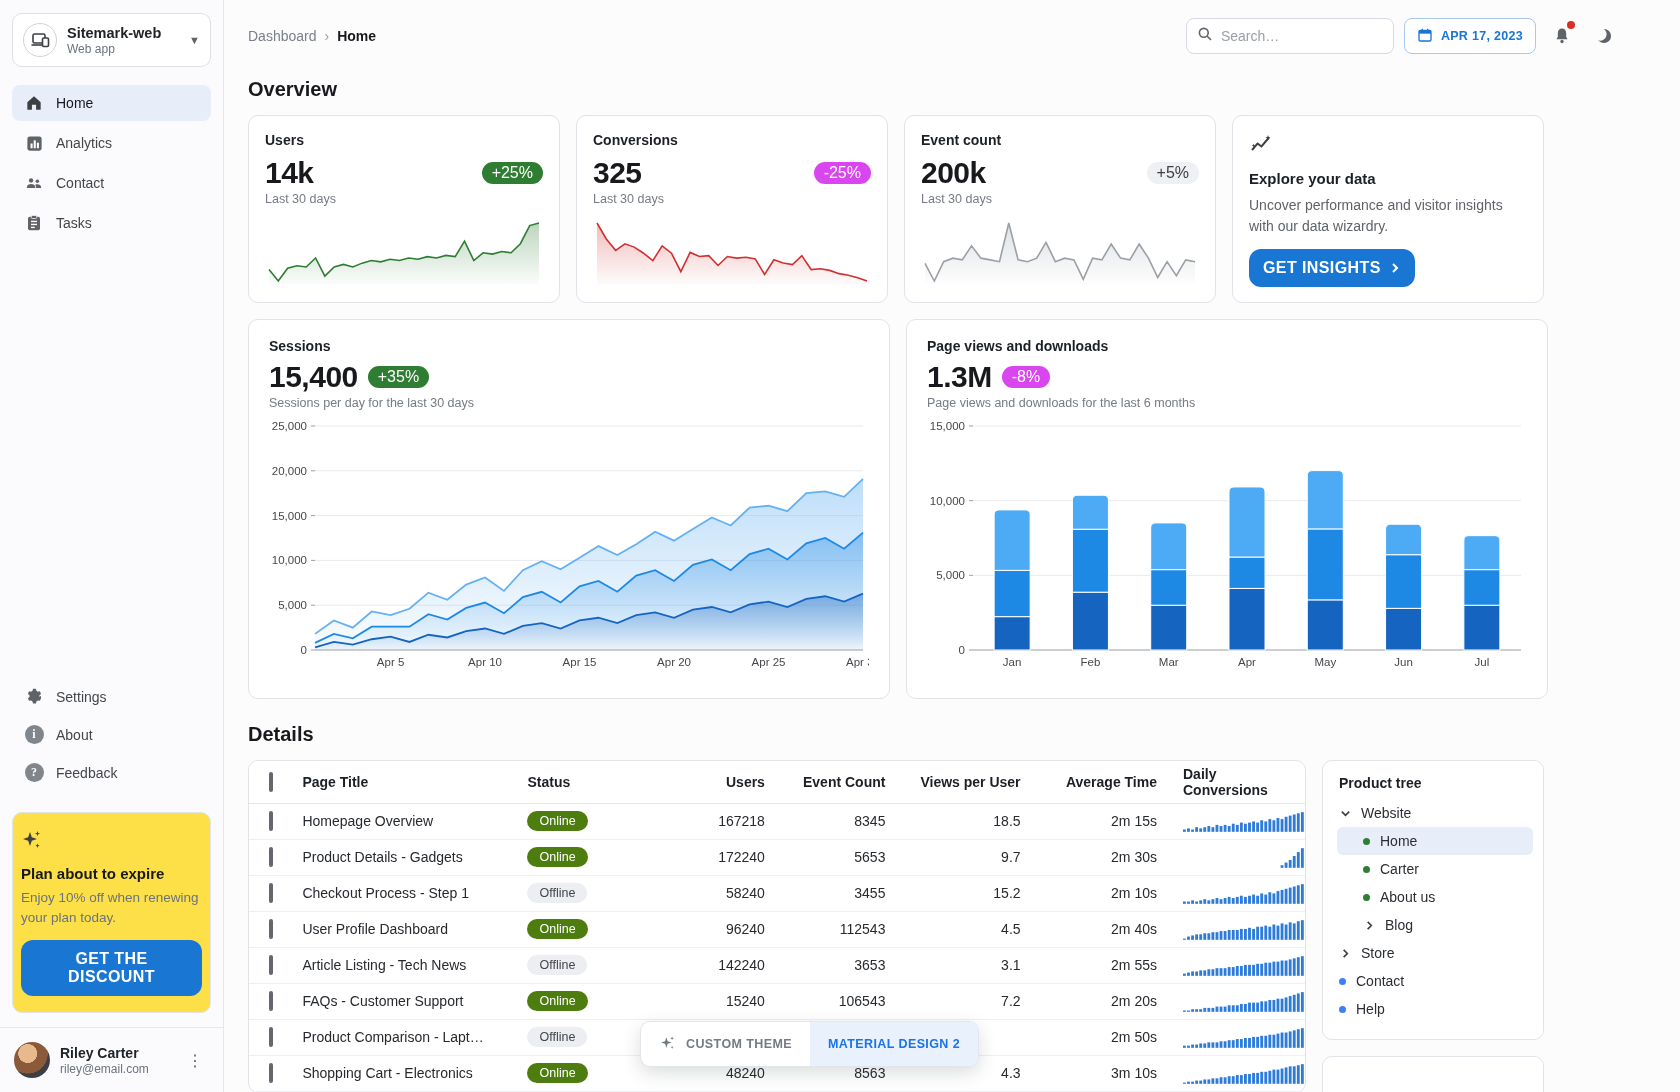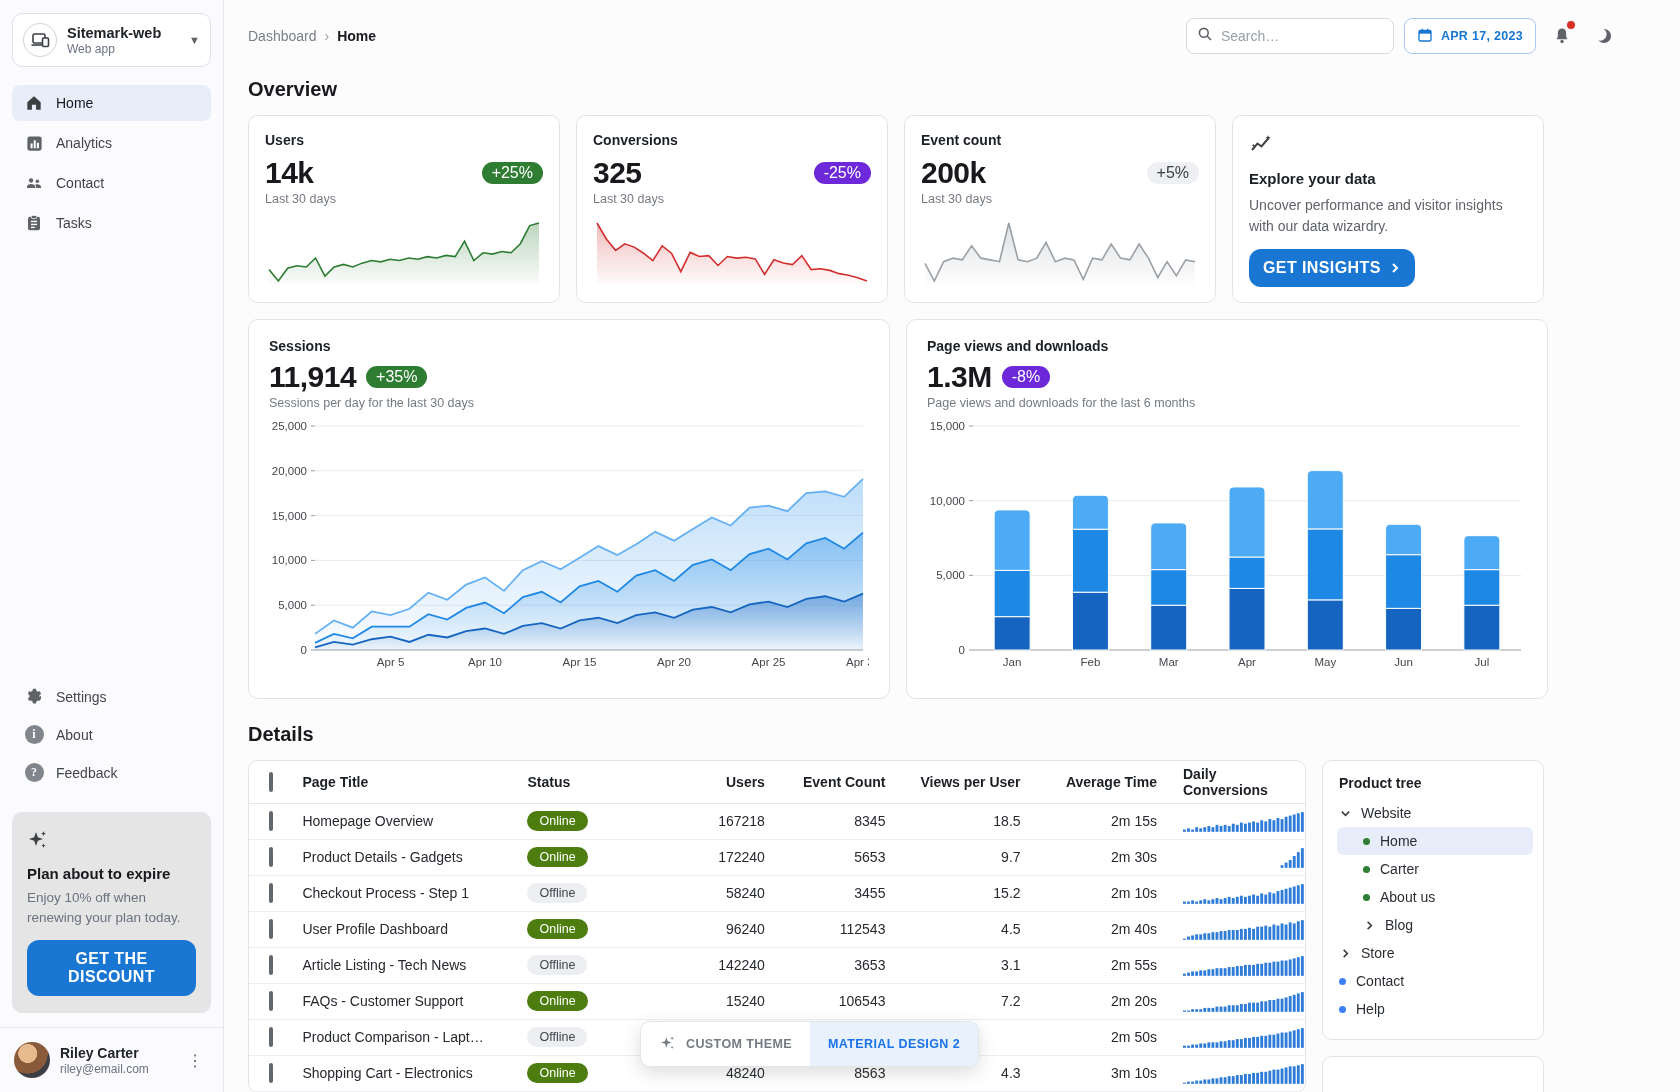--- a/index.html
+++ b/index.html
@@ -20,21 +20,21 @@
   .nav { padding:8px 12px; display:flex; flex-direction:column; gap:4px; }
   .nav-item { display:flex; align-items:center; gap:12px; height:36px; padding:0 12px; border-radius:8px;
               font-size:14px; color:#42464b; cursor:pointer; }
   .nav-item.selected { background:#e7eefa; color:#15181c; font-weight:500; }
   .nav-item .ic { width:20px; height:20px; display:flex; align-items:center; justify-content:center; }
   .spacer { flex:1; }
   .nav2 { padding:8px 12px; display:flex; flex-direction:column; gap:4px; }
   .nav2 .nav-item { height:34px; }
   .circle-ic { width:19px; height:19px; border-radius:50%; background:#80868b; color:#fff; font-size:12px;
                font-weight:700; display:flex; align-items:center; justify-content:center; font-family:"Liberation Serif",serif; }
-  .plan-card { margin:14px 12px; border:1px solid #e0e4e9; border-radius:10px; background:#e5e5e5; padding:16px 14px; }
+  .plan-card { margin:14px 12px; border:1px solid #e0e4e9; border-radius:10px; background:#fde047; padding:16px 8px; }
   .plan-title { font-size:15px; font-weight:700; margin-top:10px; color:#17191c; }
   .plan-body { font-size:13.5px; color:#6b7280; line-height:1.5; margin-top:6px; }
   .btn-blue { background:#1976d2; color:#fff; border:none; border-radius:12px; font-weight:700;
               font-size:16px; letter-spacing:.4px; padding:10px 14px; cursor:pointer; font-family:Liberation Sans, sans-serif; }
   .plan-card .btn-blue { width:100%; margin-top:12px; }
   .user-row { border-top:1px solid #e4e7eb; padding:14px; display:flex; align-items:center; gap:10px; }
   .avatar { width:36px; height:36px; border-radius:50%; flex:0 0 auto;
             background:radial-gradient(circle at 38% 32%, #e8b98d 0 28%, #8a5a3b 29% 60%, #3c3f46 61%); }
   .user-meta { flex:1; min-width:0; }
   .user-name { font-size:14px; font-weight:700; color:#202428; }
@@ -66,21 +66,21 @@
   #details-title { margin-top:24px; }
 
   .cards-row { width:1296px; margin-top:14px; display:grid; grid-template-columns:repeat(4,1fr); gap:16px; }
   .card { background:#fff; border:1px solid #e0e4e9; border-radius:10px; }
   .stat-card { height:188px; padding:16px; display:flex; flex-direction:column; }
   .card-label { font-size:14px; font-weight:700; color:#1c2025; }
   .value-row { display:flex; align-items:center; justify-content:space-between; margin-top:8px; }
   .big-value { font-size:30px; font-weight:600; color:#17191c; letter-spacing:-.5px; }
   .pill { font-size:16px; padding:2px 10px; border-radius:999px; font-weight:500; white-space:nowrap; }
   .pill[data-pill="up"] { background:#2e7d32; color:#fff; }
-  .pill[data-pill="down"] { background:#6d28d9; color:#fff; }
+  .pill[data-pill="down"] { background:#d946ef; color:#fff; }
   .pill[data-pill="neutral"] { background:#eef0f3; color:#3c4043; }
   .caption { font-size:12.5px; color:#757b82; margin-top:2px; }
   .spark { flex:1; margin-top:10px; }
   .promo-card { height:188px; padding:16px; }
   .promo-title { font-size:15px; font-weight:700; margin-top:10px; }
   .promo-body { font-size:14px; color:#5f6368; line-height:1.5; margin-top:8px; }
   .promo-card .btn-blue { margin-top:12px; display:inline-flex; align-items:center; gap:8px; }
 
   .charts-row { width:1296px; margin-top:16px; display:grid; grid-template-columns:1fr 1fr; gap:16px; }
   .chart-card { height:380px; padding:18px 20px; }
@@ -351,21 +351,21 @@
             <polyline points="4,2 8,6 4,10" fill="none" stroke="#fff" stroke-width="2"></polyline>
           </svg>
       </button>
     </div>
   </div>
 
   <div class="charts-row">
     <div class="card chart-card">
       <div class="card-label">Sessions</div>
       <div class="chart-head-vals">
-        <span class="big-value">11,914</span>
+        <span class="big-value">15,400</span>
         <span class="pill" data-pill="up">+35%</span>
       </div>
       <div class="chart-caption">Sessions per day for the last 30 days</div>
       <div class="plot" id="sessions-plot"><svg width="600" height="252" viewBox="0 0 600 252">
             <line x1="46" y1="232" x2="594" y2="232" stroke="#9aa0a6" stroke-width="1"></line>
             <line x1="42" y1="232" x2="46" y2="232" stroke="#9aa0a6"></line>
             <text x="38" y="236" text-anchor="end" font-size="11.5" fill="#44474c" font-family="Liberation Sans,sans-serif">0</text>
             <line x1="46" y1="187.2" x2="594" y2="187.2" stroke="#e8eaed" stroke-width="1"></line>
             <line x1="42" y1="187.2" x2="46" y2="187.2" stroke="#9aa0a6"></line>
             <text x="38" y="191.2" text-anchor="end" font-size="11.5" fill="#44474c" font-family="Liberation Sans,sans-serif">5,000</text>

